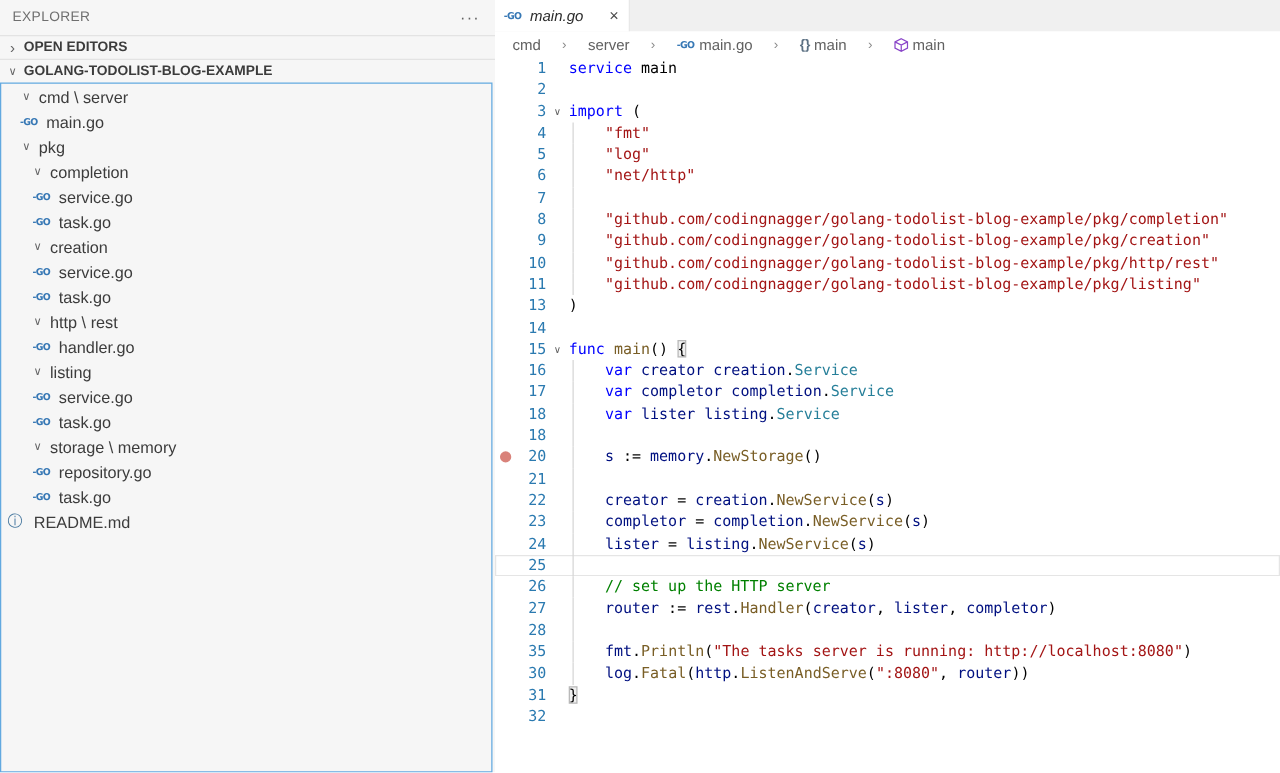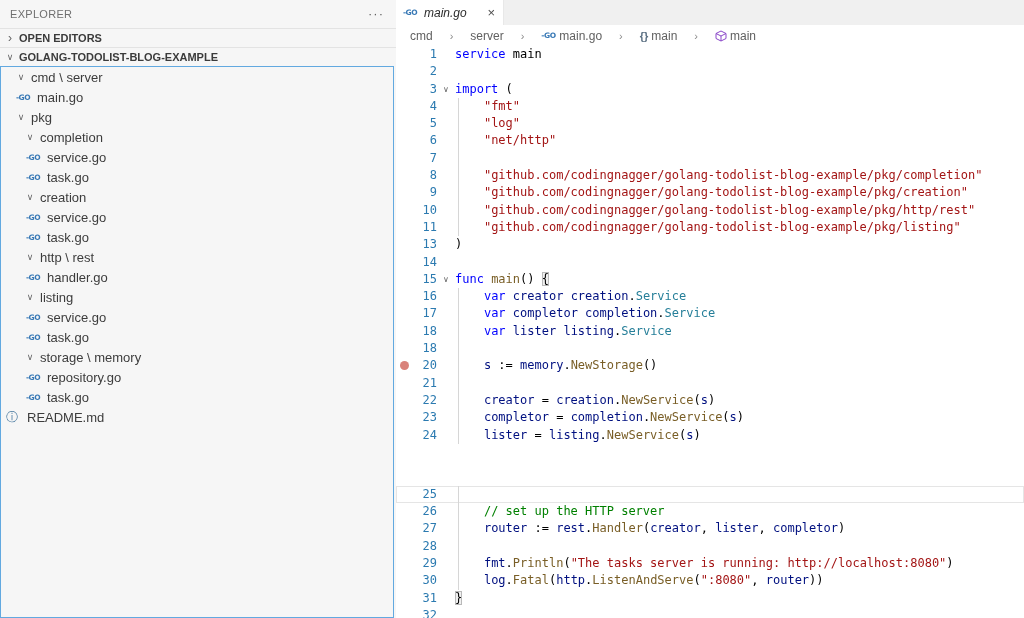--- a/index.html
+++ b/index.html
@@ -40,21 +40,21 @@
         font-size:12px; color:var(--bcText); flex:none; }
   .bc-sep { color:#8a8a8a; font-size:11px; }
   .bc-item { display:flex; align-items:center; gap:3px; cursor:pointer; }
   .bc .go-badge { width:15px; }
   .bc-braces { color:#5b7083; font-size:11px; font-weight:bold; }
 
   
   .codewrap { flex:1; font-family:"DejaVu Sans Mono","Liberation Mono",monospace;
               font-size:12px; overflow:hidden; }
   .cl { display:flex; height:17.3px; line-height:17.3px; position:relative; }
-  .cl.cur { box-shadow: inset 0 0 0 1px #e5e5e5; margin-top: 42px; }
+  .cl.cur { box-shadow: inset 0 0 0 1px #e5e5e5; }
   .margin { width:16px; flex:none; position:relative; cursor:pointer; }
   .bpdot { position:absolute; left:4px; top:50%; margin-top:-4.5px; width:9px; height:9px;
            border-radius:50%; background:var(--breakpoint); }
   .num { width:25px; flex:none; text-align:right; color:var(--lineNumber); }
   .foldc { width:18px; flex:none; text-align:center; color:#616161; font-size:8px;
            font-family:"Liberation Sans", sans-serif; cursor:pointer; }
   .src { flex:1; white-space:pre; position:relative; color:#000; }
   .src .guide { position:absolute; left:3px; top:0; height:100%; border-left:1px solid #d6d6d6; }
   .k { color:var(--keyword); }
   .p { color:#000000; }
@@ -355,21 +355,21 @@
           <div class="src"><i class="guide"></i><span class="p">    </span><span class="v">router</span><span class="p"> := </span><span class="v">rest</span><span class="p">.</span><span class="f">Handler</span><span class="p">(</span><span class="v">creator</span><span class="p">, </span><span class="v">lister</span><span class="p">, </span><span class="v">completor</span><span class="p">)</span></div>
         </div>
         <div class="cl">
           <div class="margin"></div>
           <div class="num">28</div>
           <div class="foldc"></div>
           <div class="src"><i class="guide"></i></div>
         </div>
         <div class="cl">
           <div class="margin"></div>
-          <div class="num">29</div>
+          <div class="num">35</div>
           <div class="foldc"></div>
           <div class="src"><i class="guide"></i><span class="p">    </span><span class="v">fmt</span><span class="p">.</span><span class="f">Println</span><span class="p">(</span><span class="s">"The tasks server is running: </span><span class="u">http://localhost:8080</span><span class="s">"</span><span class="p">)</span></div>
         </div>
         <div class="cl">
           <div class="margin"></div>
           <div class="num">30</div>
           <div class="foldc"></div>
           <div class="src"><i class="guide"></i><span class="p">    </span><span class="v">log</span><span class="p">.</span><span class="f">Fatal</span><span class="p">(</span><span class="v">http</span><span class="p">.</span><span class="f">ListenAndServe</span><span class="p">(</span><span class="s">":8080"</span><span class="p">, </span><span class="v">router</span><span class="p">))</span></div>
         </div>
         <div class="cl">

